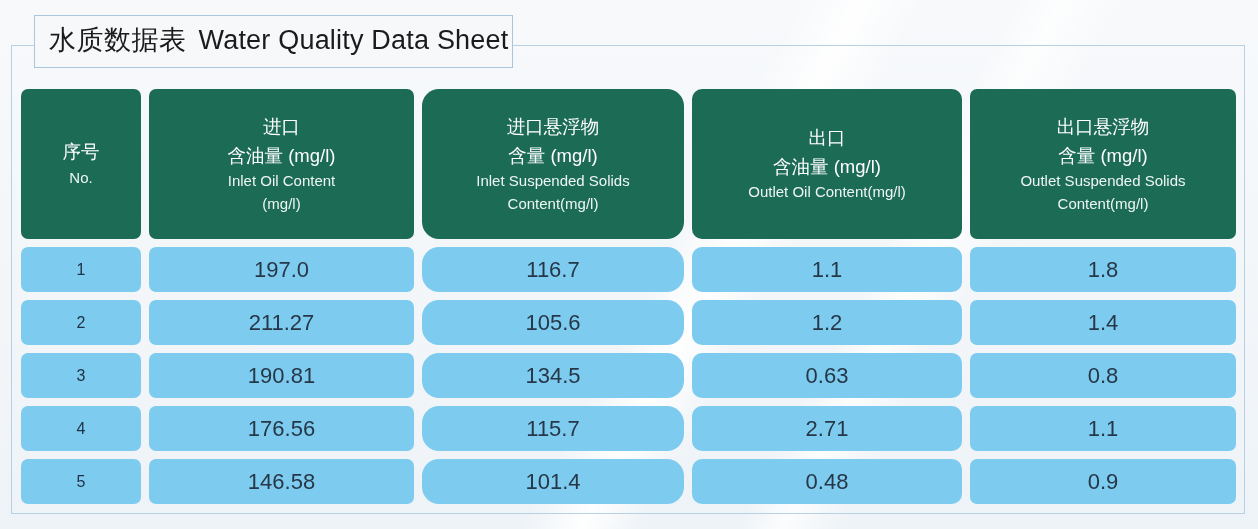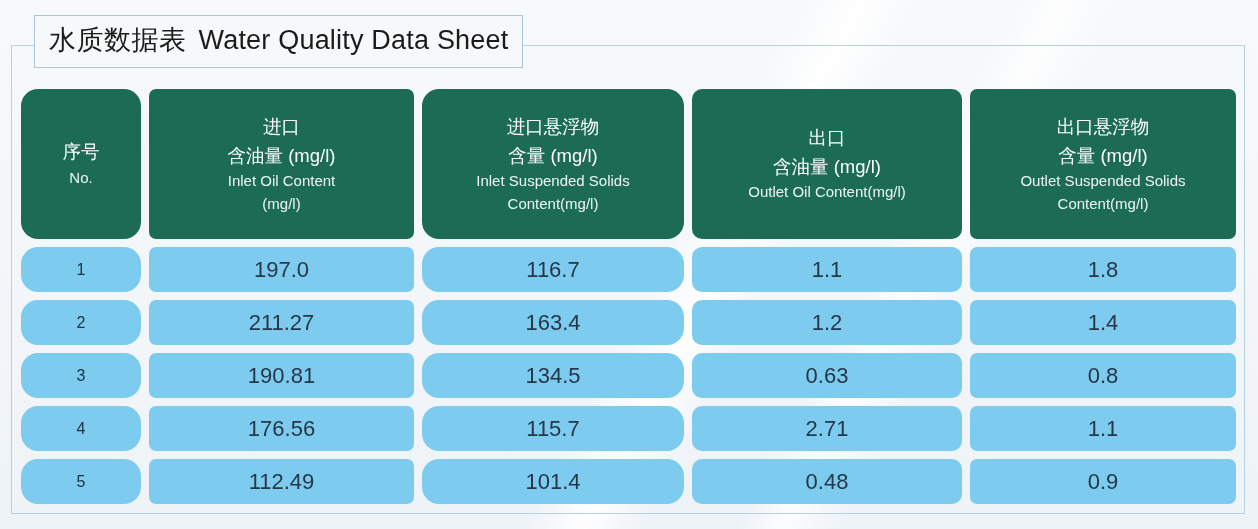--- a/index.html
+++ b/index.html
@@ -34,21 +34,21 @@
     height: 469px;
     border: 1px solid #b7d0e2;
     box-sizing: border-box;
     z-index: 1;
   }
 
   .title-box {
     position: absolute;
     left: 34px;
     top: 15px;
-    padding: 6px 14px 9px 14px;
+    padding: 6px 4px 9px 14px;
     background: #f6f8fa;
     border: 1px solid #a9c6dc;
     box-sizing: border-box;
     z-index: 3;
     white-space: nowrap;
   }
   .title-cn {
     font-size: 27px;
     color: #1b1b1b;
     letter-spacing: 0.5px;
@@ -78,21 +78,21 @@
   .cell {
     box-sizing: border-box;
     border-radius: 7px;
     display: flex;
     flex-direction: column;
     align-items: center;
     justify-content: center;
   }
 
   
-  .c0 { flex: 0 0 120px; border-radius: 17px; }
+  .c0 { flex: 0 0 120px; }
   .c1 { flex: 0 0 265px; text-align: center; }
   .c2 { flex: 0 0 262px; border-radius: 17px; }
   .c3 { flex: 0 0 270px; border-radius: 10px; }
   .c4 { flex: 0 0 266px; }
 
   .header-row .cell {
     background: #1c6b55;
     height: 150px;
     padding: 6px 6px;
   }
@@ -190,21 +190,21 @@
   </div>
 
   <div class="row data-row">
     <div class="cell c0">
         <span class="d-idx">2</span>
       </div>
     <div class="cell c1">
         <span class="d-val">211.27</span>
       </div>
     <div class="cell c2">
-        <span class="d-val">163.4</span>
+        <span class="d-val">105.6</span>
       </div>
     <div class="cell c3">
         <span class="d-val">1.2</span>
       </div>
     <div class="cell c4">
         <span class="d-val">1.4</span>
       </div>
   </div>
 
   <div class="row data-row">
@@ -241,21 +241,21 @@
     <div class="cell c4">
         <span class="d-val">1.1</span>
       </div>
   </div>
 
   <div class="row data-row">
     <div class="cell c0">
         <span class="d-idx">5</span>
       </div>
     <div class="cell c1">
-        <span class="d-val">112.49</span>
+        <span class="d-val">146.58</span>
       </div>
     <div class="cell c2">
         <span class="d-val">101.4</span>
       </div>
     <div class="cell c3">
         <span class="d-val">0.48</span>
       </div>
     <div class="cell c4">
         <span class="d-val">0.9</span>
       </div>

